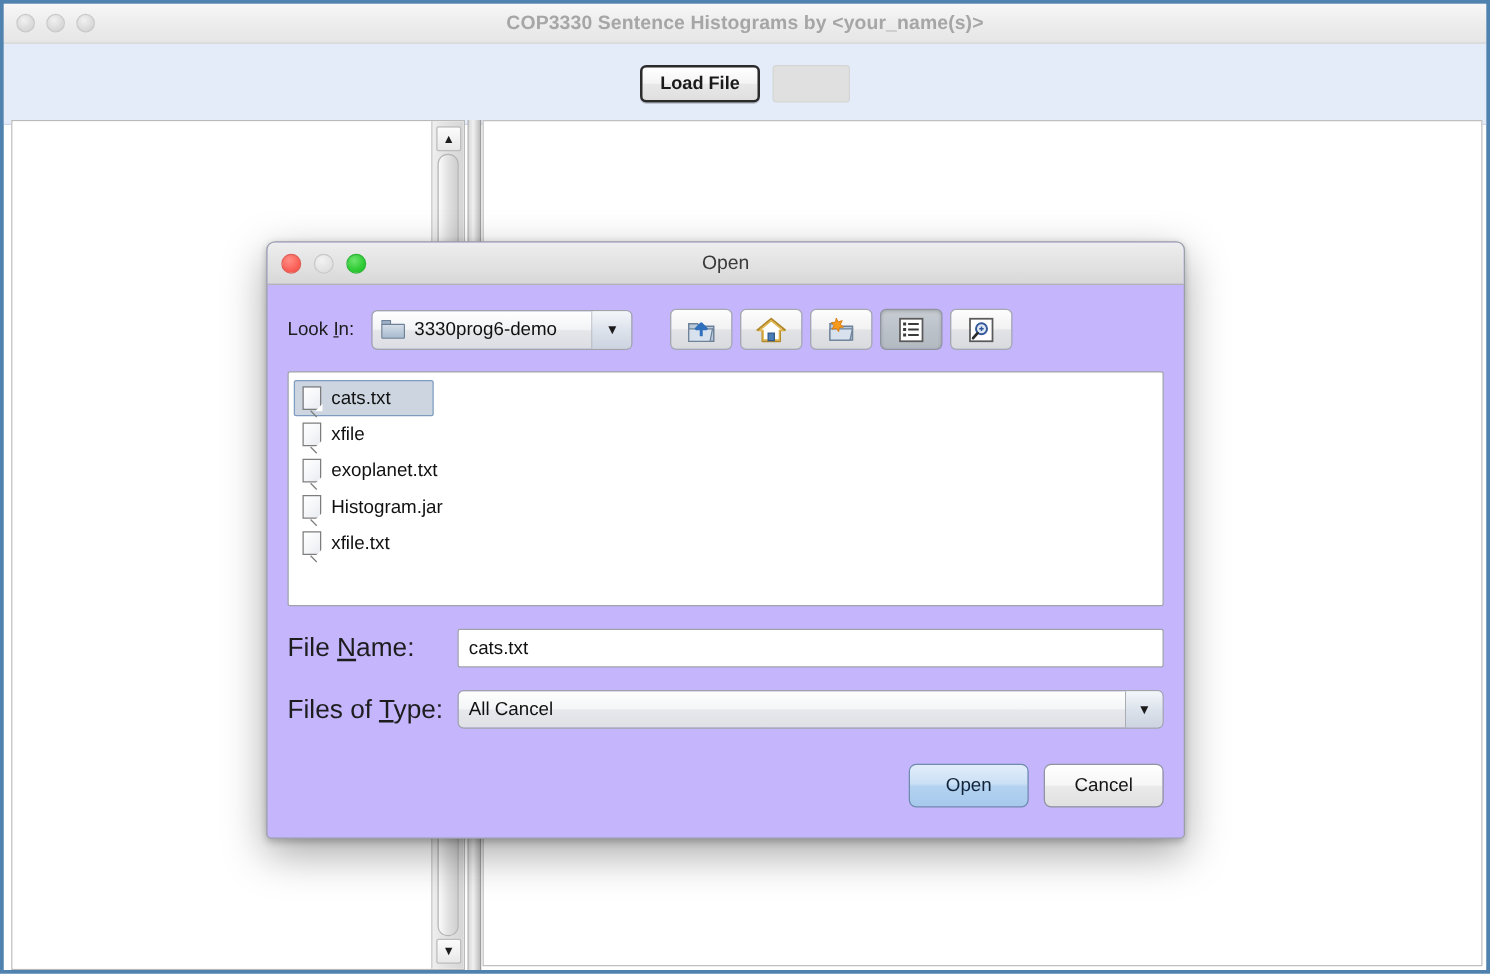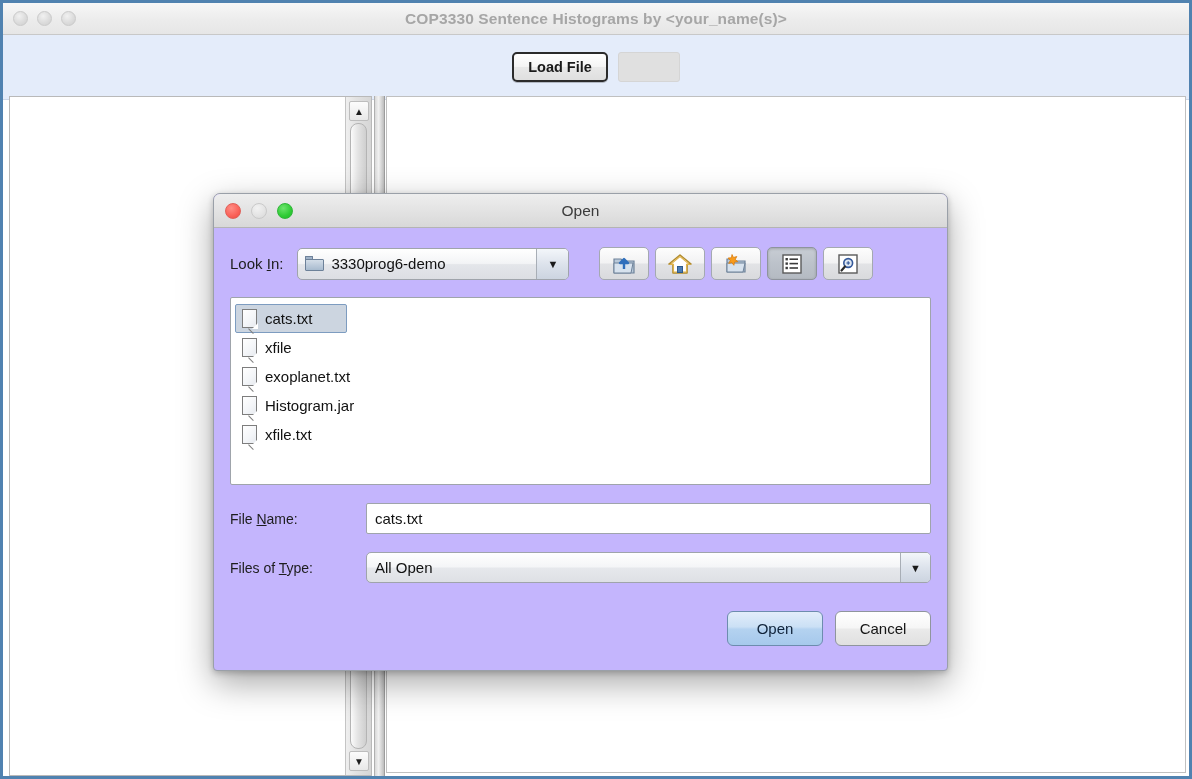--- a/index.html
+++ b/index.html
@@ -157,21 +157,21 @@
 
   
   #lookin-row {
     display: flex; align-items: center;
     margin-top: 19px; gap: 8px;
   }
   .dlg-label { font-size: 15px; color: #1d1d1d; white-space: nowrap; }
   .mn { text-decoration: underline; }
   #lookin-combo {
     position: relative;
-    width: 272px; height: 32px;
+    width: 209px; height: 32px;
     border: 1px solid #9fa4ab; border-radius: 5px;
     background: linear-gradient(to bottom, #ffffff 0%, #f3f4f6 48%, #e4e6ea 52%, #dcdee3 100%);
     display: flex; align-items: center;
     padding-left: 7px;
     margin-left: 6px;
   }
   .folder-icon {
     width: 19px; height: 15px; position: relative; flex: none; margin-right: 7px;
   }
   .folder-icon .tab {
@@ -247,21 +247,21 @@
     position: absolute; right: -1px; bottom: -1px;
     width: 7px; height: 7px;
     border-left: 1px solid #7d7d7d;
     transform: rotate(-45deg);
     transform-origin: bottom right;
   }
   .file-name { font-size: 15px; color: #111; white-space: nowrap; }
 
   
   .field-row { display: flex; align-items: center; margin-top: 18px; }
-  .field-label { width: 136px; font-size: 14px; color: #1d1d1d; }
+  .field-label { width: 136px; font-size: 21px; color: #1d1d1d; }
   #file-name-input {
     flex: 1; height: 31px;
     background: #ffffff;
     border: 1px solid #9fa4ab;
     border-radius: 2px;
     font-size: 15px; color: #111;
     padding: 0 8px;
     line-height: 29px;
   }
   #files-type-combo {
@@ -452,21 +452,21 @@
       </div>
 
       <div class="field-row">
         <span class="field-label"><span>File </span><span class="mn">N</span><span>ame:</span></span>
         <div id="file-name-input" placeholder="">cats.txt</div>
       </div>
 
       <div class="field-row">
         <span class="field-label"><span>Files of </span><span class="mn">T</span><span>ype:</span></span>
         <div id="files-type-combo">
-          <span>All Open</span>
+          <span>All Cancel</span>
           <span id="files-type-arrow">▼</span>
         </div>
       </div>
 
       <div id="dialog-actions">
         <div class="action-btn default">Open</div>
         <div class="action-btn">Cancel</div>
       </div>
 
     </div>

